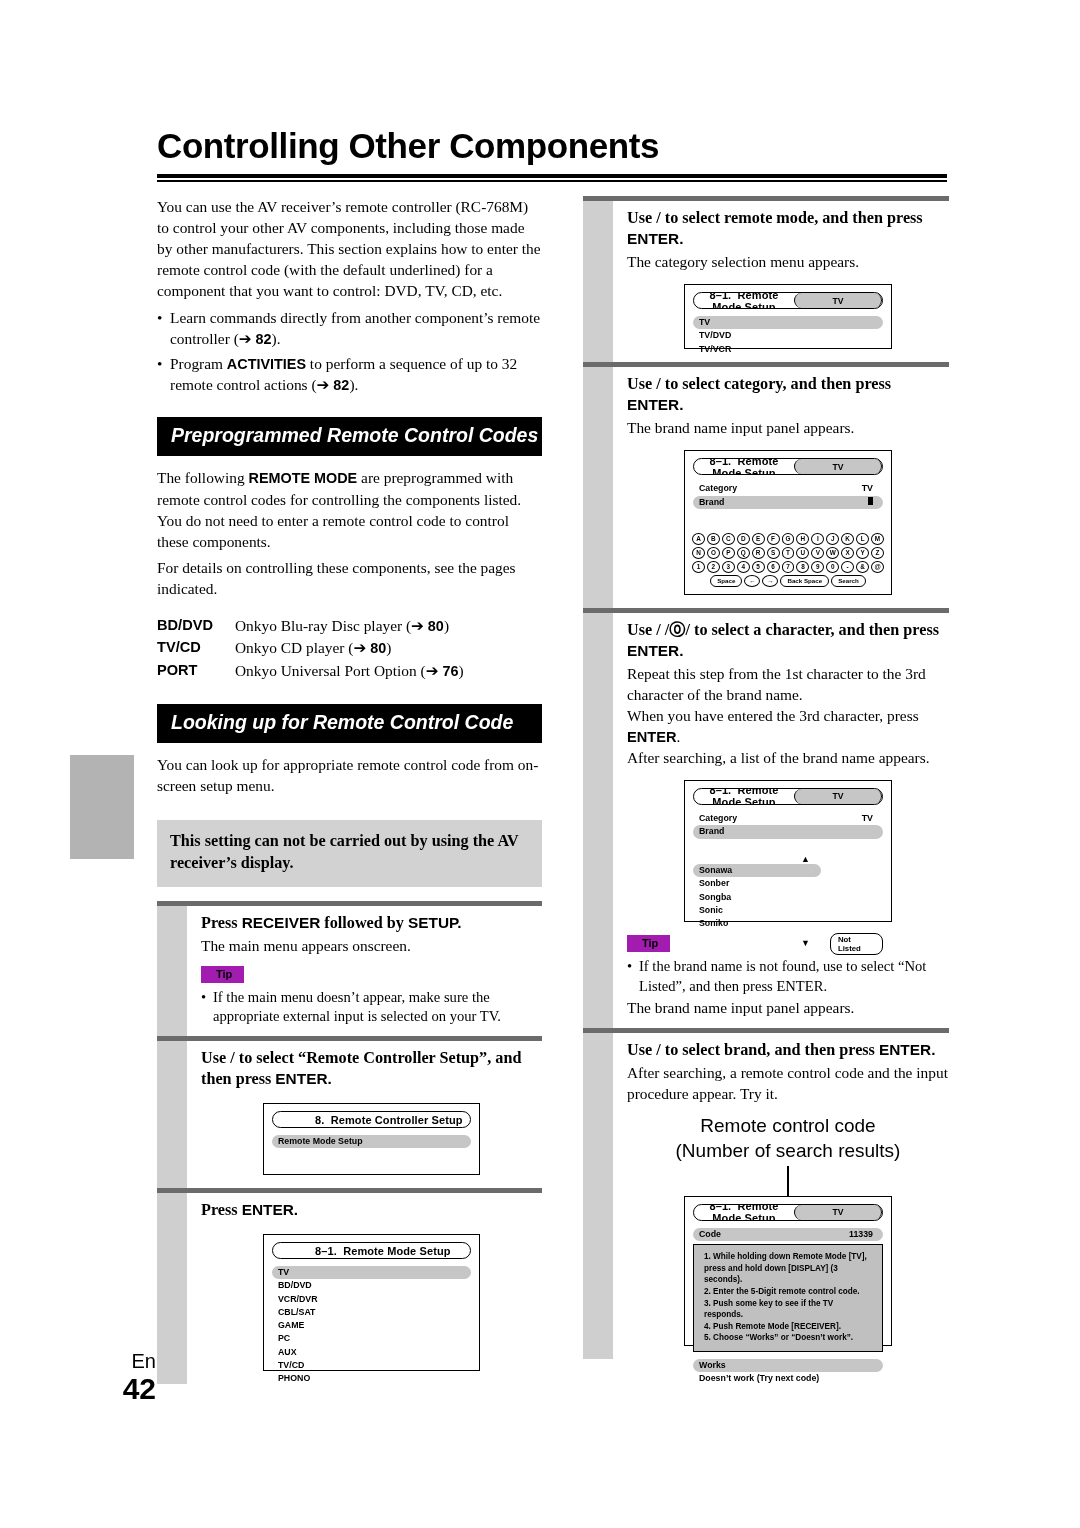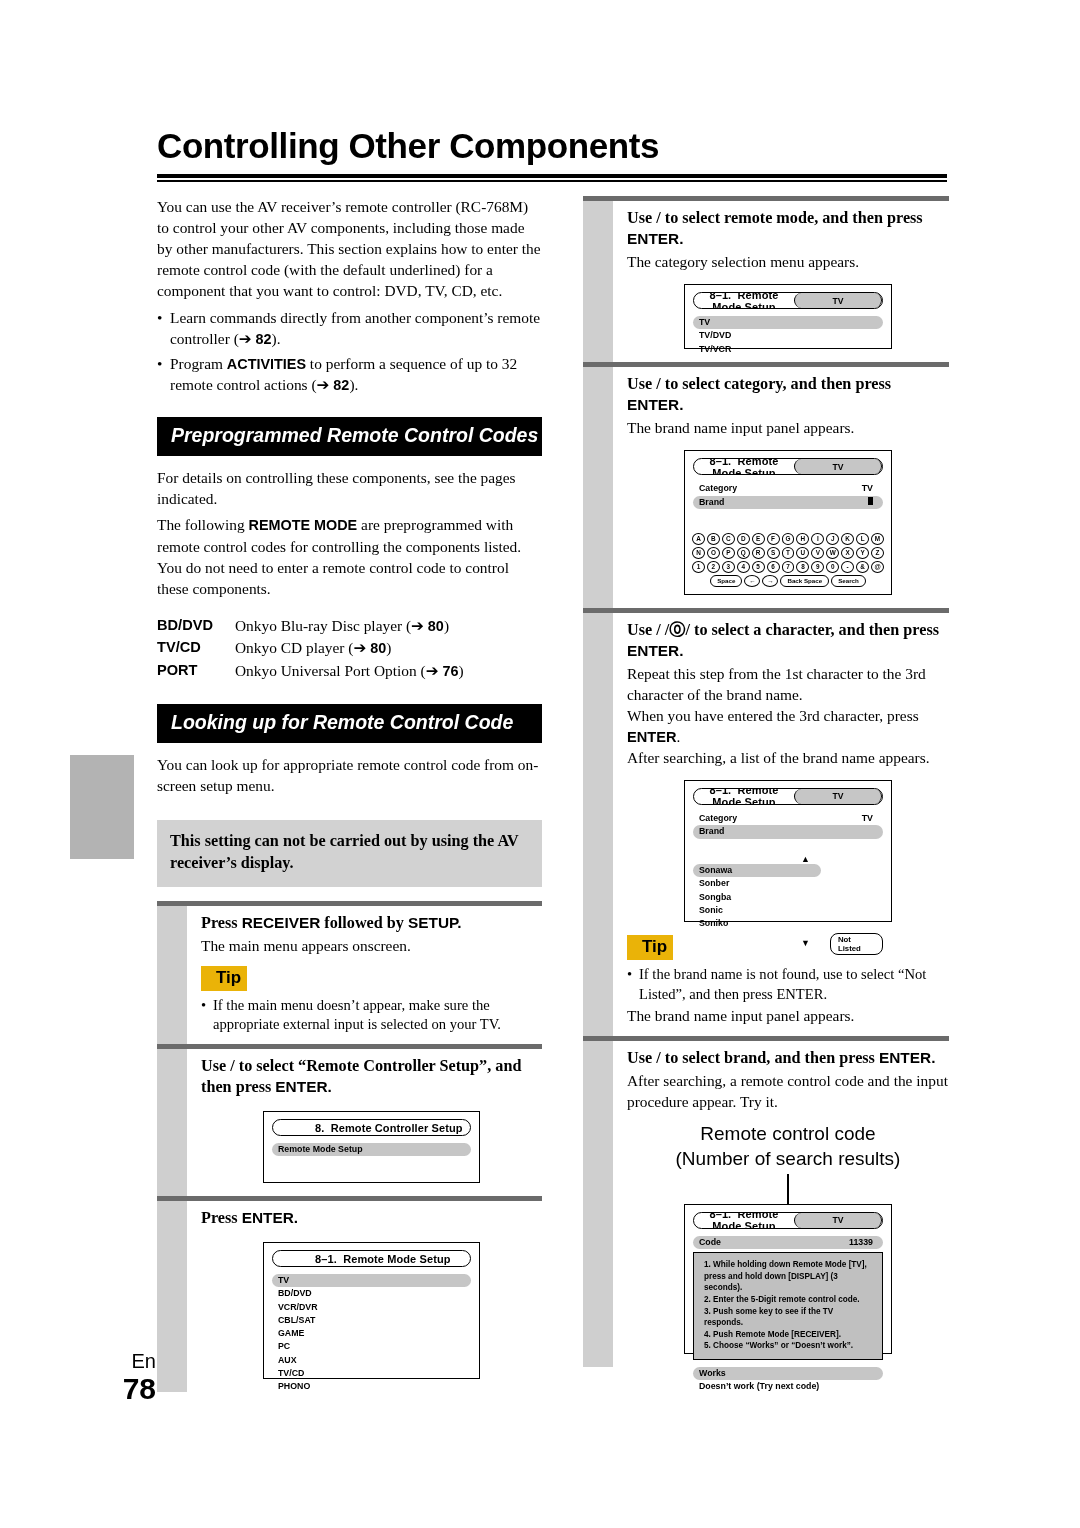--- a/index.html
+++ b/index.html
@@ -84,23 +84,23 @@
     margin:0 0 2px 0;font-size:16.2px;font-weight:bold;line-height:1.3;
     font-family:"Liberation Serif", serif;
   }
   .step h4 .sans{font-family:"Liberation Sans", sans-serif;font-weight:bold;font-size:15.4px;}
   .step p{font-size:15.4px;line-height:1.36;margin:0;}
   .step p .sb{font-weight:bold;}
   .step p .sans{font-family:"Liberation Sans", sans-serif;font-weight:bold;font-size:14.6px;}
 
   
   .tip-badge{
-    display:inline-block;background:#eab308;
-    font-family:"Liberation Sans", sans-serif;font-weight:bold;font-size:17px;
-    padding:2px 6px 3px 15px;margin:9px 0 5px 0;
+    display:inline-block;background:#a21caf;
+    font-family:"Liberation Sans", sans-serif;font-weight:bold;font-size:11px;
+    padding:2px 12px 3px 15px;margin:9px 0 5px 0;
   }
   .tip-list{margin:0;padding:0;list-style:none;}
   .tip-list li{
     font-size:14.6px;line-height:1.35;position:relative;padding-left:12px;
   }
   .tip-list li:before{content:"\2022";position:absolute;left:0;top:0;}
 
   
   .osd{
     border:1.5px solid #000;background:#fff;margin:10px auto 4px auto;
@@ -201,22 +201,22 @@
 
     <p class="body-p">You can use the AV receiver’s remote controller (RC-768M) to control your other AV components, including those made by other manufacturers. This section explains how to enter the remote control code (with the default underlined) for a component that you want to control: DVD, TV, CD, etc.</p>
 
     <ul class="bullet-list">
       <li><span>Learn commands directly from another component’s remote controller (</span><span class="arrow">➔</span> <span class="pg">82</span><span>).</span></li>
       <li><span>Program </span><span class="b">ACTIVITIES</span><span> to perform a sequence of up to 32 remote control actions (</span><span class="arrow">➔</span> <span class="pg">82</span><span>).</span></li>
     </ul>
 
     <div class="sec-head">Preprogrammed Remote Control Codes</div>
 
+    <p class="body-p"><span>The following </span><span class="b">REMOTE MODE</span><span> are preprogrammed with remote control codes for controlling the components listed. You do not need to enter a remote control code to control these components.</span></p>
     <p class="body-p">For details on controlling these components, see the pages indicated.</p>
-    <p class="body-p"><span>The following </span><span class="b">REMOTE MODE</span><span> are preprogrammed with remote control codes for controlling the components listed. You do not need to enter a remote control code to control these components.</span></p>
 
     <div class="mode-table">
       <div class="mode-row">
         <div class="mode-key">BD/DVD</div>
         <div class="mode-val"><span>Onkyo Blu-ray Disc player (</span><span class="arrow">➔</span> <span class="pg">80</span><span>)</span></div>
       </div>
       <div class="mode-row">
         <div class="mode-key">TV/CD</div>
         <div class="mode-val"><span>Onkyo CD player (</span><span class="arrow">➔</span> <span class="pg">80</span><span>)</span></div>
       </div>
@@ -453,16 +453,16 @@
         <div class="osd-list" style="padding-top:0;">
           <div class="osd-item sel">Works</div>
           <div class="osd-item">Doesn’t work (Try next code)</div>
         </div>
       </div>
     </div>
   </div>
 
   <div class="footer">
     <div class="en">En</div>
-    <div class="num">78</div>
+    <div class="num">42</div>
   </div>
 
 </div>
 
 </body></html>

